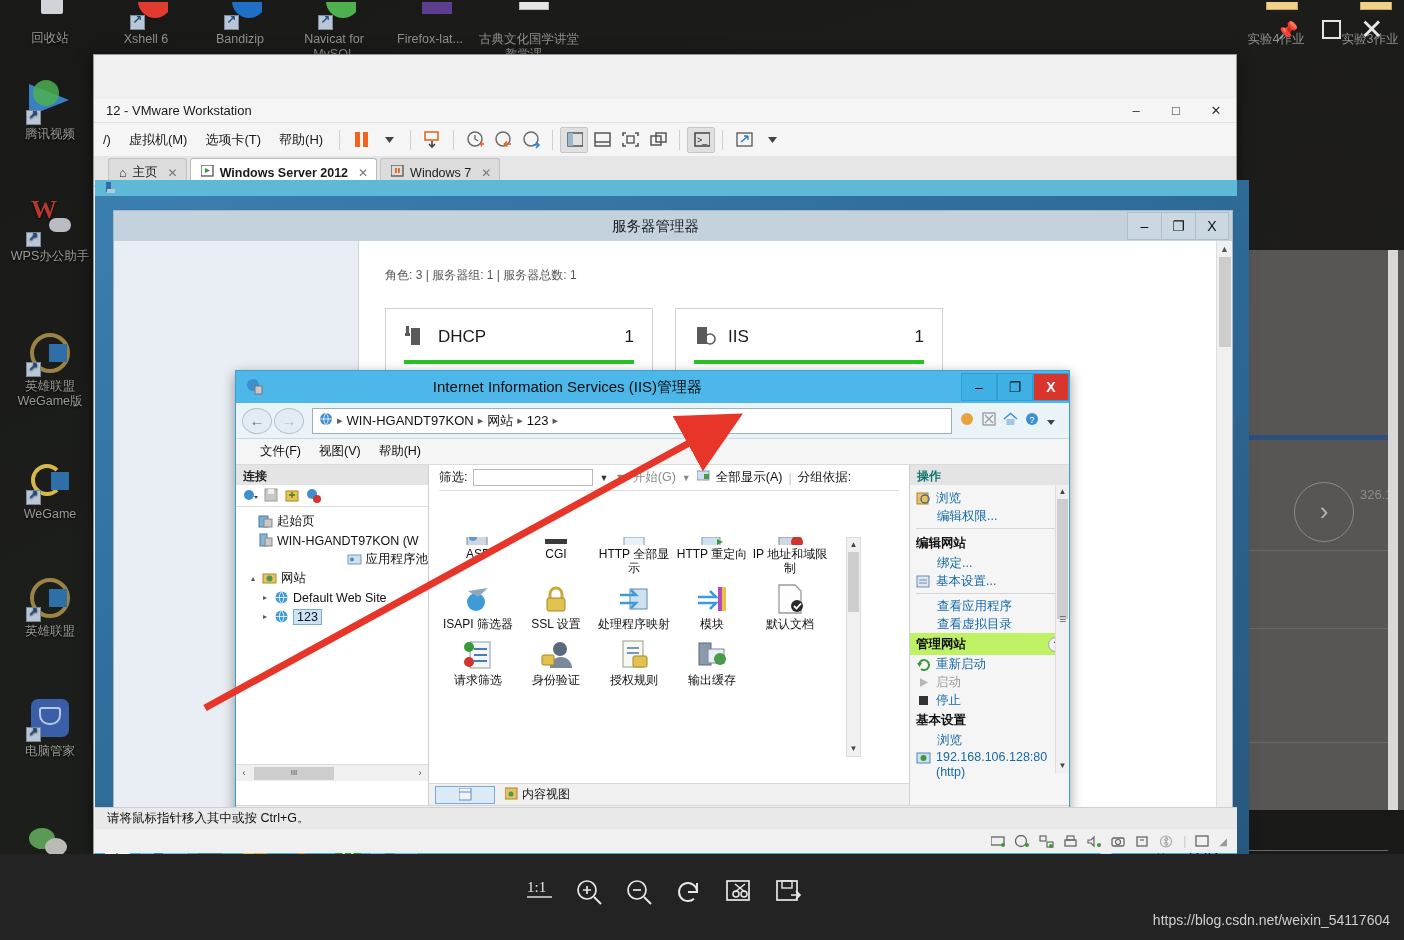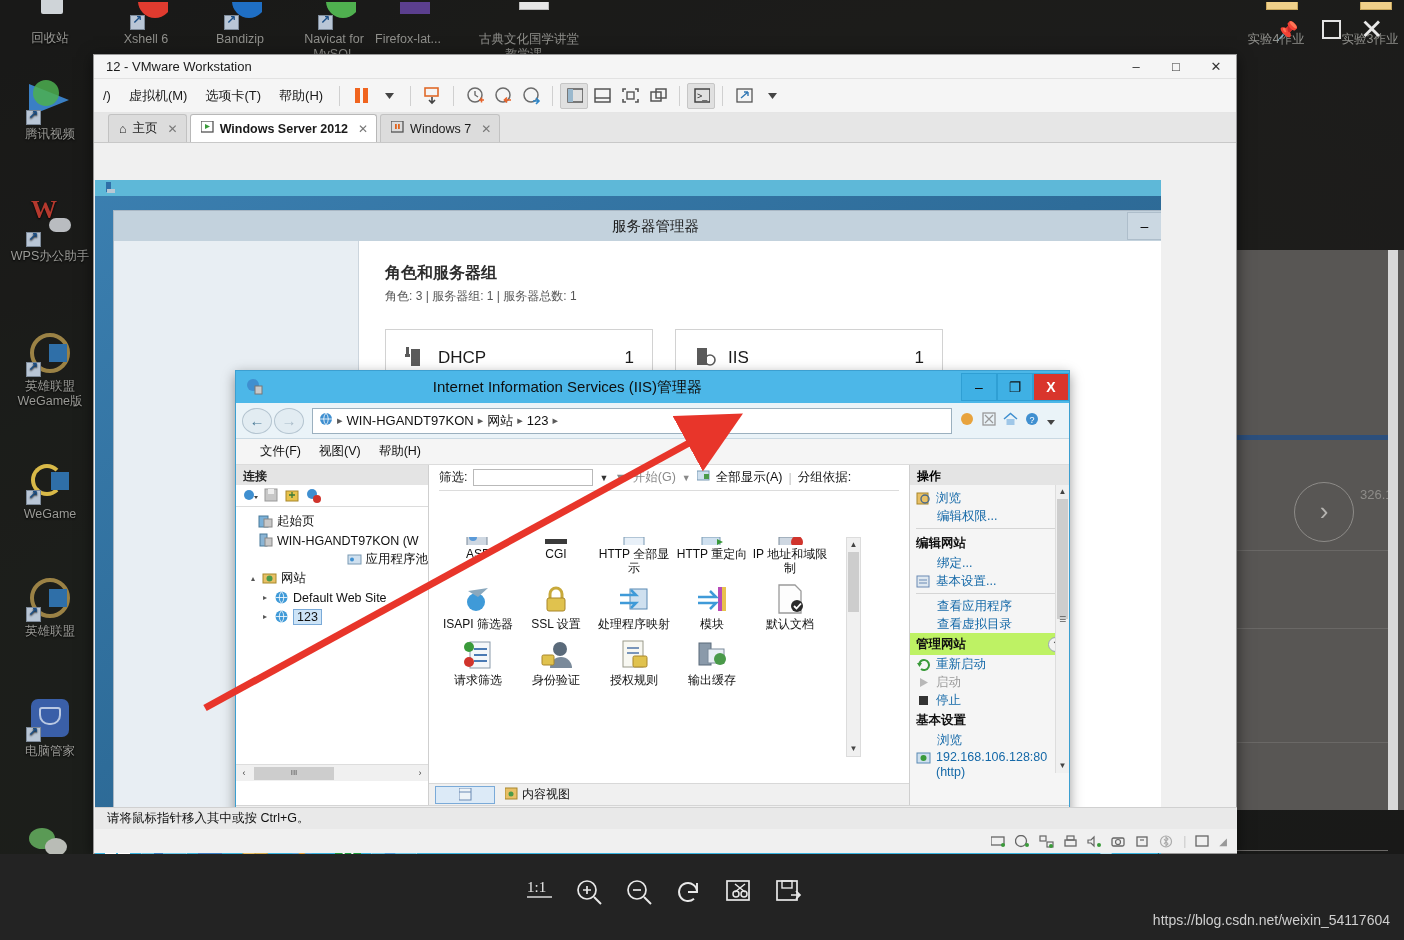--- a/index.html
+++ b/index.html
@@ -81,41 +81,41 @@
   #qq .qqtool span{color:#6b7585;font-size:17px;}
   #qq .qqtool .gifbx{border:2px solid #6b7585;border-radius:2px;font-size:10px;font-weight:bold;padding:0 2px;line-height:13px;}
   #qq .qqtool .sel{background:#c9ccd1;border-radius:3px;padding:2px 4px;}
 
   
   #vmware {
     position:absolute; left:93px; top:54px; width:1144px; height:800px;
     background:#f0f0f0; border:1px solid #999; box-shadow:0 3px 14px rgba(0,0,0,.55);
   }
   #vm-title { height:24px; background:#f5f5f5; display:flex; align-items:center;
-    border-bottom:1px solid #e2e2e2; }
+    border-bottom:1px solid #e2e2e2;margin-top:44px; }
   #vm-title .t { padding-left:12px; font-size:13px; color:#1a1a1a; }
   #vm-title .wbtns { margin-left:auto; display:flex; }
   #vm-title .wb { width:40px; height:27px; display:flex; align-items:center; justify-content:center;
      font-size:13px; color:#333; }
   #vm-menu { height:34px; background:#f5f5f5; display:flex; align-items:center; gap:0px;
      border-bottom:1px solid #e5e5e5; }
   #vm-menu .mi { padding:4px 9px; font-size:13px; color:#1a1a1a; white-space:nowrap;}
   #vm-menu .sep{width:1px;height:20px;background:#d0d0d0;margin:0 7px;}
   #vm-menu .tb { width:28px;height:26px; display:flex;align-items:center;justify-content:center; }
   #vm-menu .tb.act{background:#e0e0e0;border:1px solid #c6c6c6;border-radius:2px;}
   #vm-tabs { height:30px; background:#e6e6e6; display:flex; align-items:flex-end; padding-left:14px;
      border-bottom:1px solid #c8c8c8; }
   .vtab { height:28px; display:flex;align-items:center; gap:6px; padding:0 8px 0 10px;
      font-size:12.5px; color:#1a1a1a; background:#dcdcdc; border:1px solid #c2c2c2; border-bottom:none;
      border-radius:3px 3px 0 0; margin-right:3px; }
   .vtab.active { background:#fff; border-color:#b8b8b8; font-weight:bold; }
   .vtab .x { color:#777; font-size:12px; margin-left:4px; }
 
   
-  #guest { position:absolute; left:1px; top:125px; width:1066px; height:703px; background:#2f6b9a; overflow:hidden;}
+  #guest { position:absolute; left:1px; top:125px; width:1154px; height:703px; background:#2f6b9a; overflow:hidden;}
   #guest-wall { position:absolute; inset:0;
     background:linear-gradient(150deg,#3b7fb0,#2e6c99 45%,#27577c); }
   #guest-strip { position:absolute; left:0; top:0; width:1142px; height:16px; background:#5eb8d8;}
 
   
   #srvmgr { position:absolute; left:18px; top:30px; width:1120px; height:645px;
      background:#ffffff; border:1px solid #a9b7c4; }
   #srvmgr-title { height:30px; background:#c3d2dd; display:flex; align-items:center; }
   #srvmgr-title .t { flex:1; text-align:center; font-size:14.5px; color:#1b1b1b; padding-left:70px;}
   #srvmgr-title .wb { width:34px;height:28px;display:flex;align-items:center;justify-content:center;
@@ -200,21 +200,21 @@
      border:1px solid #dcdcdc;}
   #gridscroll .a{height:14px;text-align:center;font-size:8px;color:#444;line-height:14px;}
   #gridscroll .tk{position:absolute;top:14px;left:1px;width:11px;height:60px;background:#cdcdcd;}
   #viewtabs { position:absolute; left:0; bottom:0; width:100%; height:22px; background:#f0f0f0;
      border-top:1px solid #d8d8d8; display:flex; align-items:center; gap:10px; padding-left:6px;
      font-size:12px; color:#111;}
   #viewtabs .vt{display:flex;align-items:center;gap:4px;}
   #viewtabs .vt.act{border:1px solid #7aaad8;background:#dceaf7;padding:1px 4px;flex-direction:column;}
   
   #acts { width:160px; background:#f5f5f5; border-left:1px solid #cfcfcf; position:relative;}
-  #acts .hd { height:20px; background:#e4e4e4; font-weight:bold; font-size:12px; color:#000000;
+  #acts .hd { height:20px; background:#e4e4e4; font-weight:bold; font-size:12px; color:#0f766e;
      padding:3px 18px 0 7px;}
   .actlist { padding:4px 0 0 0; }
   .act { display:flex; align-items:center; gap:5px; padding:1px 4px 1px 6px; font-size:12.5px;
      color:#1569a8; height:18px; }
   .act .ai{width:15px;height:15px;position:relative;flex:none;}
   .act.noicon{padding-left:27px;}
   .acthd { font-weight:bold; color:#111; font-size:12.5px; padding:3px 6px 2px 6px;
      display:flex; align-items:center; }
   .acthd.band{background:#bef264;}
   .acthd .chev{margin-left:auto;width:15px;height:15px;border:1px solid #9aa7b2;border-radius:50%;
@@ -276,21 +276,21 @@
   </div>
   <div>Bandizip</div>
 </div>
 <div class="topicon" style="left:286px;">
   <div class="gx">
     <div style="position:absolute;left:14px;top:-18px;width:34px;height:34px;border-radius:50%;background:#4fb04f;"></div>
     <div class="shortcut-arrow" style="left:6px;bottom:2px;"></div>
   </div>
   <div>Navicat for MySQL</div>
 </div>
-<div class="topicon" style="left:360px;">
+<div class="topicon" style="left:382px;">
   <div class="gx">
     <div style="position:absolute;left:14px;top:-18px;width:30px;height:30px;background:#5b3f8e;"></div>
   </div>
   <div>Firefox-lat...</div>
 </div>
 <div class="topicon" style="left:474px;width:110px;">
   <div class="gx">
     <div style="position:absolute;left:12px;top:-16px;width:30px;height:24px;background:#e6e6e6;border:1px solid #bbb;"></div>
   </div>
   <div>古典文化国学讲堂教学课...</div>
@@ -553,21 +553,20 @@
     <div id="srvmgr">
       <div id="srvmgr-title">
         <div class="t">服务器管理器</div>
         <div class="wb">–</div>
         <div class="wb">❐</div>
         <div class="wb">X</div>
       </div>
       <div id="srvmgr-body">
         <div id="sm-left"></div>
         <div id="sm-main">
-          <h2>角色和服务器组</h2>
           <div class="sub">角色: 3 | 服务器组: 1 | 服务器总数: 1</div>
           <div class="tiles">
             <div class="tile">
               <div class="th">
                 <span>
                   <svg width="22" height="24">
                       <rect x="7" y="5" width="9" height="17" fill="#5a5a5a"></rect>
                       <rect x="2" y="3" width="3" height="7" fill="#5a5a5a"></rect>
                       <rect x="1" y="10" width="5" height="3" fill="#5a5a5a"></rect>
                     </svg>

